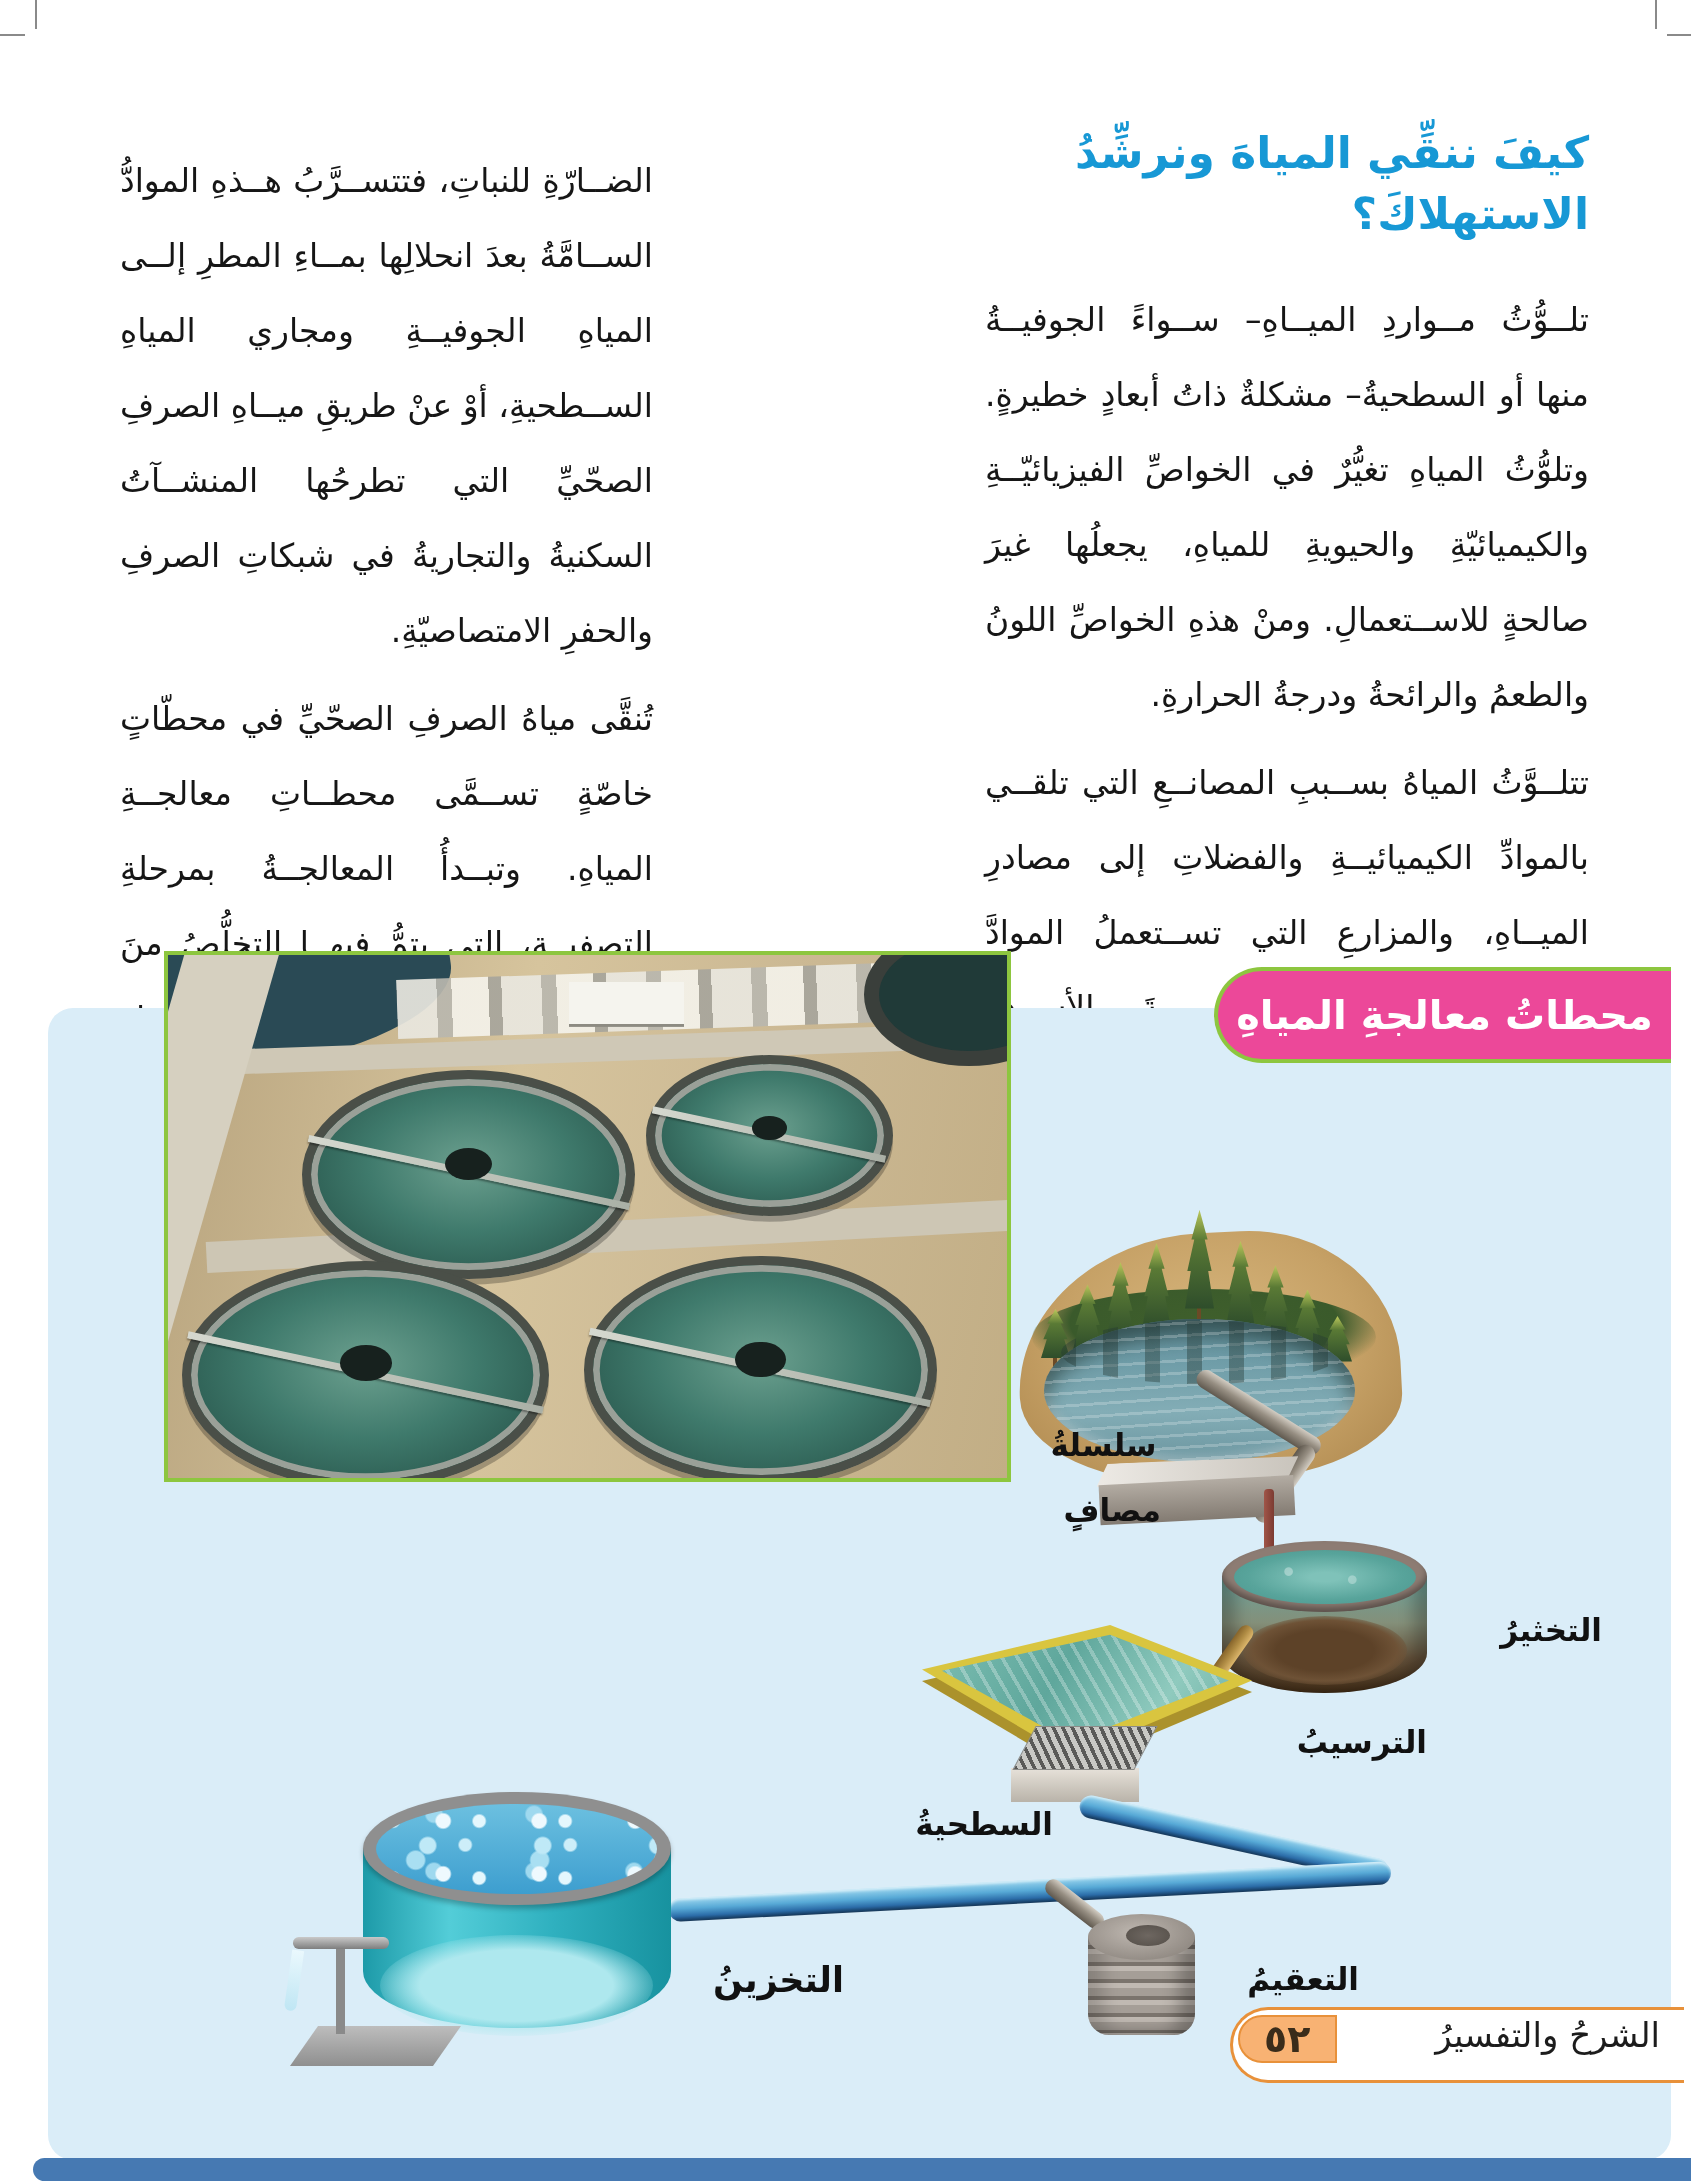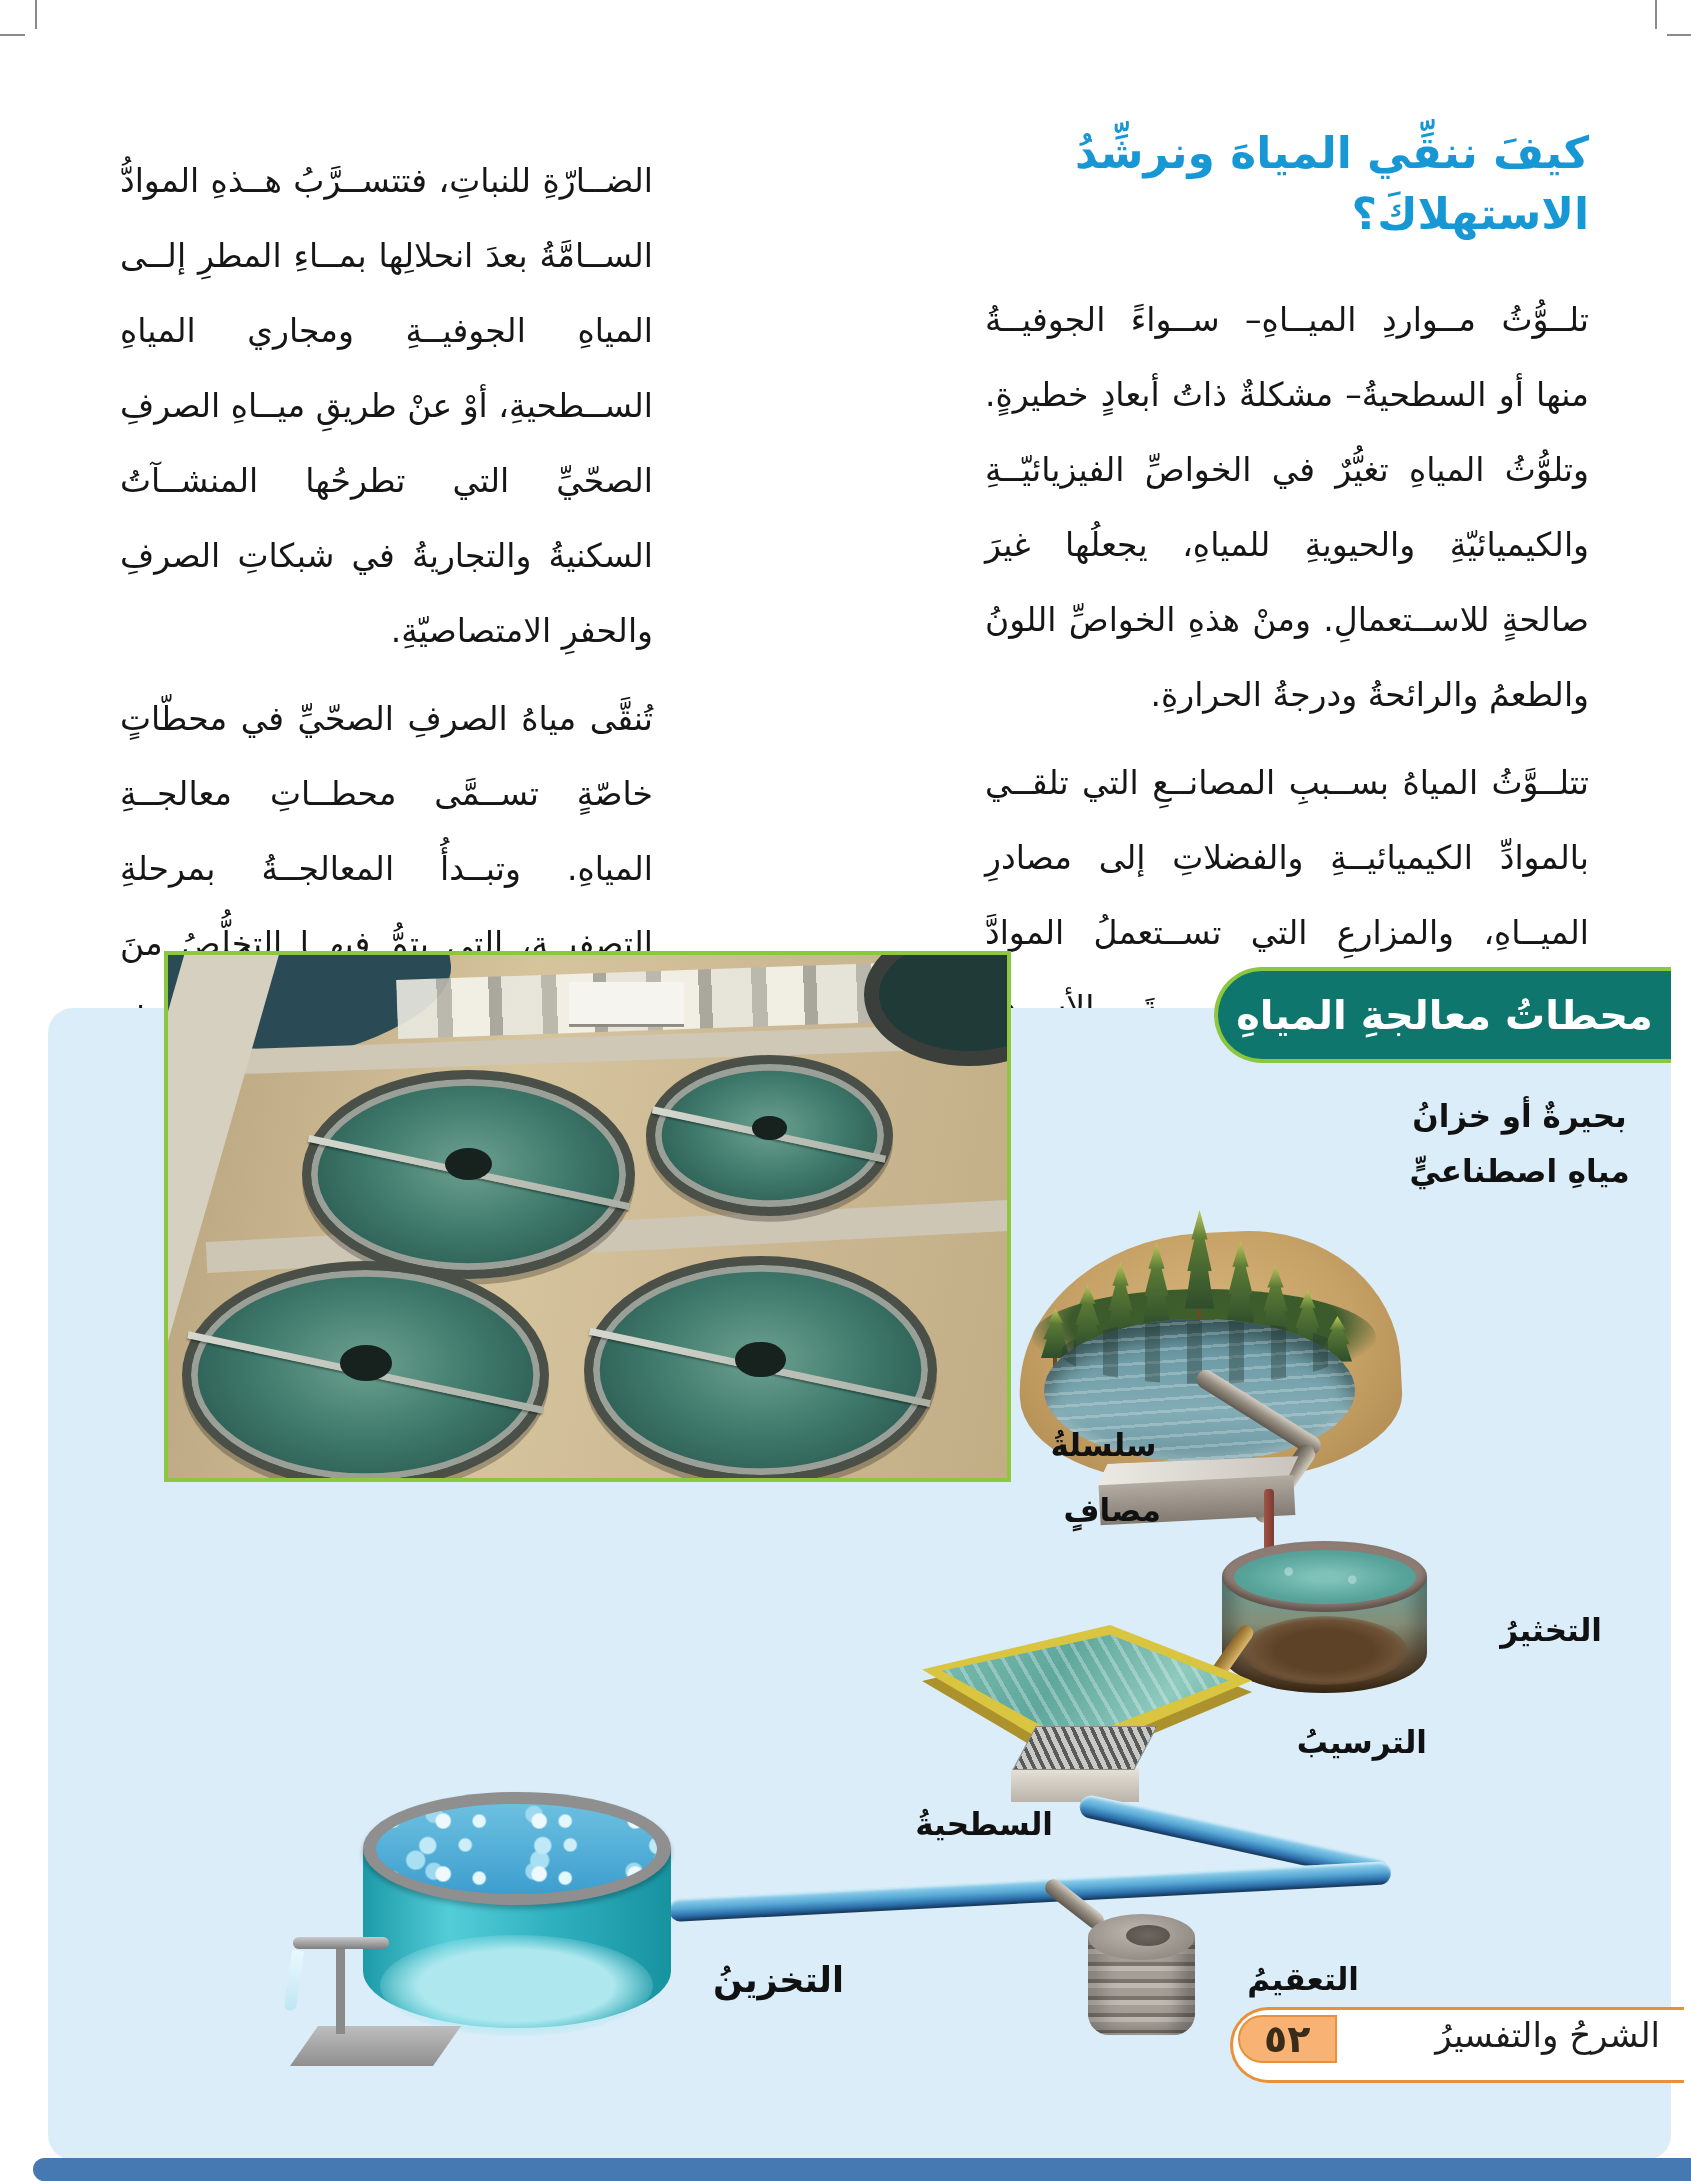--- a/index.html
+++ b/index.html
@@ -7,21 +7,21 @@
         font-family:"DejaVu Sans",sans-serif;color:#141414;}
   .abs{position:absolute;}
   
   .mark{position:absolute;background:#8a8a8a;}
   
   .col{position:absolute;direction:rtl;text-align:justify;font-size:33px;line-height:75px;color:#161616;}
   .col p{margin:0 0 13.4px 0;}
   h1.head{margin:0 0 38px 0;font-size:44px;line-height:61px;font-weight:bold;color:#1798D5;text-align:right;}
   
   .panel{position:absolute;left:48px;top:1008px;width:1623px;height:1152px;background:#DAEDF8;border-radius:25px;}
-  .panel-title{position:absolute;left:1214px;top:967px;width:457px;height:96px;background:#0f766e;
+  .panel-title{position:absolute;left:1214px;top:967px;width:457px;height:96px;background:#ec4899;
     border:4.8px solid #8DC63F;border-right:none;border-radius:50px 0 0 50px;box-sizing:border-box;
     display:flex;align-items:center;justify-content:center;color:#fff;font-weight:bold;font-size:40px;direction:rtl;}
   
   .photo{position:absolute;left:164px;top:951px;width:847px;height:531px;border:4.8px solid #8DC63F;
     box-sizing:border-box;background:linear-gradient(100deg,#b8a47e,#d6c49d 40%,#cbb893 70%,#c2ae85);overflow:hidden;}
   .tank{position:absolute;border-radius:50%;border:9.6px solid #4a4f48;
     background:radial-gradient(ellipse at 50% 45%,#6ca08f 0%,#3f7a6c 45%,#2e5f54 75%,#527f72 100%);
     box-shadow:0 5.7px 0 rgba(0,0,0,.25), inset 0 0 0 6.7px #9aa098;}
   .tank::after{content:"";position:absolute;left:50%;top:50%;width:15%;height:17%;margin:-8.5% 0 0 -7.5%;
     background:#17211e;border-radius:50%;}
@@ -236,24 +236,20 @@
     <div class="st-body"></div>
     <div class="st-glow"></div>
     <div class="st-rim"></div>
     <div class="st-water"></div>
   </div>
   <div class="tap-base"></div>
   <div class="tap-v"></div>
   <div class="tap-h"></div>
   <div class="tap-stream"></div>
 
-  <div class="dlabel" style="left:1376px;top:1097px;width:287px;text-align:center;">
-    <div>بحيرةٌ أو خزانُ</div>
-    <div style="margin-top:17px;">مياهِ اصطناعيٍّ</div>
-  </div>
   <div class="dlabel" style="left:1046px;top:1426px;width:115px;text-align:center;">
     <div>سلسلةُ</div>
     <div style="margin-top:27px;text-align:right;">مصافٍ</div>
   </div>
   <div class="dlabel" style="left:1439px;top:1611px;width:163px;">التخثيرُ</div>
   <div class="dlabel" style="left:1264px;top:1723px;width:163px;">الترسيبُ</div>
   <div class="dlabel" style="left:900px;top:1805px;width:153px;">السطحيةُ</div>
   <div class="dlabel" style="left:681px;top:1961px;width:163px;font-size:35px;">التخزينُ</div>
   <div class="dlabel" style="left:1206px;top:1960px;width:153px;">التعقيمُ</div>
 

